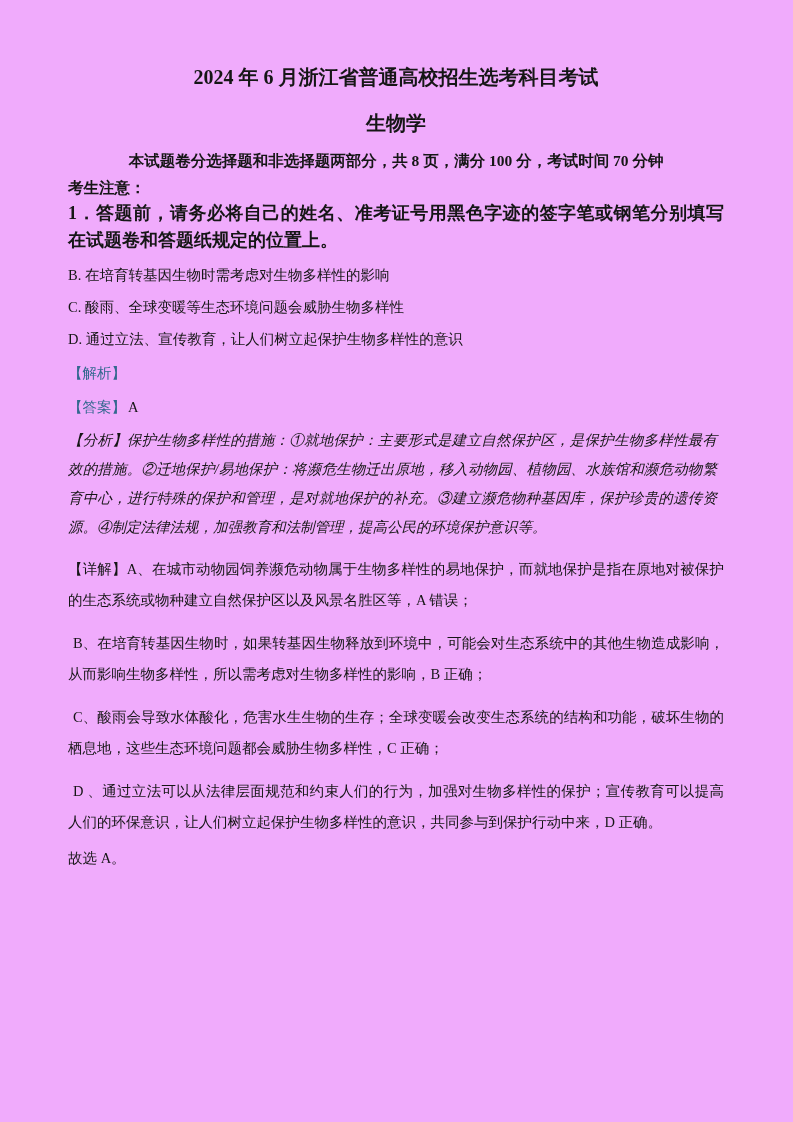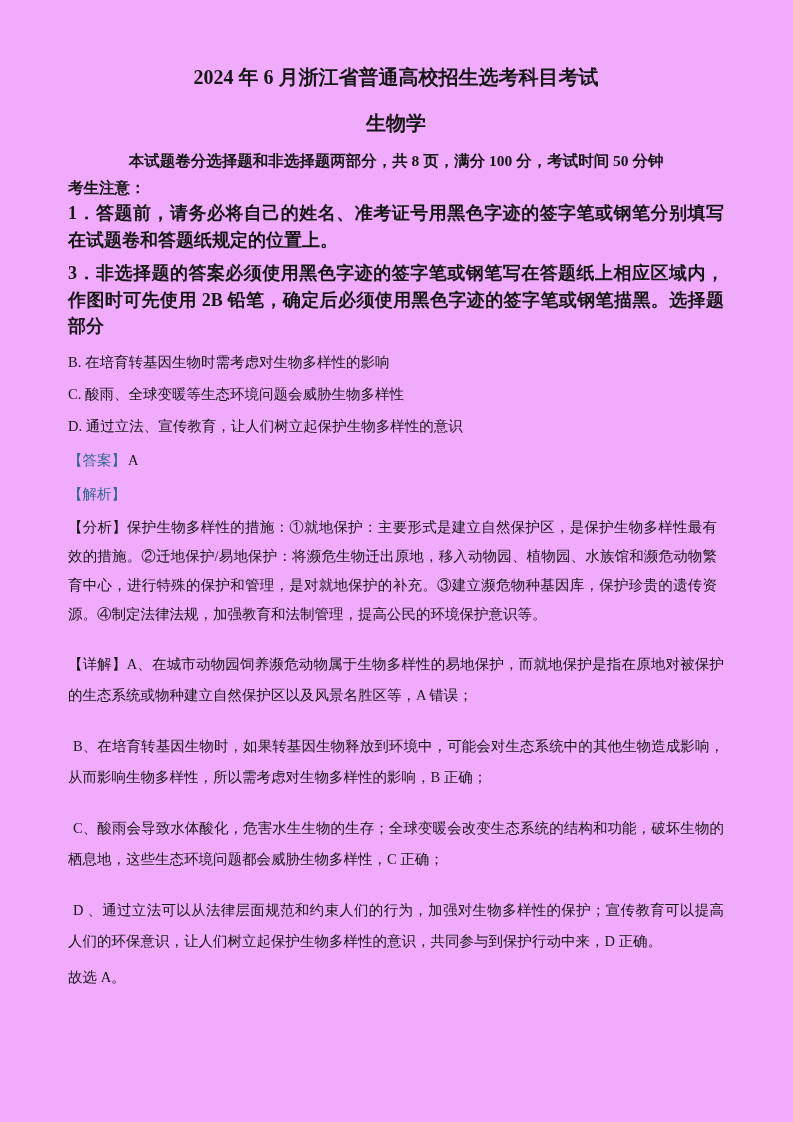--- a/index.html
+++ b/index.html
@@ -80,69 +80,69 @@
   }
   .answer-value {
     color: #161616;
     padding-left: 2px;
   }
   .para {
     font-size: 14.5px;
     line-height: 29px;
     text-align: justify;
     margin: 9px 7px 0 0;
+    font-style: italic;
   }
   .para-detail {
     font-size: 14.5px;
     line-height: 31px;
     text-align: justify;
-    margin: 20px 0 0 0;
+    margin: 12px 0 0 0;
   }
   .para-indent {
     text-indent: 5px;
   }
   .conclusion-line {
     font-size: 14.5px;
     line-height: 20px;
     margin: 10px 0 12px 0;
   }
 </style>
 </head>
 <body>
 
 <div class="page">
 
   <div class="doc-title">2024 年 6 月浙江省普通高校招生选考科目考试</div>
 
   <div class="doc-subject">生物学</div>
 
-  <div class="info-line">本试题卷分选择题和非选择题两部分，共 8 页，满分 100 分，考试时间 50 分钟</div>
+  <div class="info-line">本试题卷分选择题和非选择题两部分，共 8 页，满分 100 分，考试时间 70 分钟</div>
 
   <div class="notice-header">考生注意：</div>
 
   <div class="notice-item">1．答题前，请务必将自己的姓名、准考证号用黑色字迹的签字笔或钢笔分别填写在试题卷和答题纸规定的位置上。</div>
 
 
-  <div class="notice-item">3．非选择题的答案必须使用黑色字迹的签字笔或钢笔写在答题纸上相应区域内，作图时可先使用 2B 铅笔，确定后必须使用黑色字迹的签字笔或钢笔描黑。选择题部分</div>
 
 
 
 
   <div class="option-line">B. 在培育转基因生物时需考虑对生物多样性的影响</div>
 
   <div class="option-line">C. 酸雨、全球变暖等生态环境问题会威胁生物多样性</div>
 
   <div class="option-line">D. 通过立法、宣传教育，让人们树立起保护生物多样性的意识</div>
 
   <div class="answer-line">
-    <span class="label-blue">【答案】</span><span class="answer-value">A</span>
+    <span class="label-blue">【解析】</span>
   </div>
 
   <div class="answer-line">
-    <span class="label-blue">【解析】</span>
+    <span class="label-blue">【答案】</span><span class="answer-value">A</span>
   </div>
 
   <div class="para">【分析】保护生物多样性的措施：①就地保护：主要形式是建立自然保护区，是保护生物多样性最有效的措施。②迁地保护/易地保护：将濒危生物迁出原地，移入动物园、植物园、水族馆和濒危动物繁育中心，进行特殊的保护和管理，是对就地保护的补充。③建立濒危物种基因库，保护珍贵的遗传资源。④制定法律法规，加强教育和法制管理，提高公民的环境保护意识等。</div>
 
   <div class="para-detail">【详解】A、在城市动物园饲养濒危动物属于生物多样性的易地保护，而就地保护是指在原地对被保护的生态系统或物种建立自然保护区以及风景名胜区等，A 错误；</div>
 
   <div class="para-detail para-indent">B、在培育转基因生物时，如果转基因生物释放到环境中，可能会对生态系统中的其他生物造成影响，从而影响生物多样性，所以需考虑对生物多样性的影响，B 正确；</div>
 
   <div class="para-detail para-indent">C、酸雨会导致水体酸化，危害水生生物的生存；全球变暖会改变生态系统的结构和功能，破坏生物的栖息地，这些生态环境问题都会威胁生物多样性，C 正确；</div>
 

